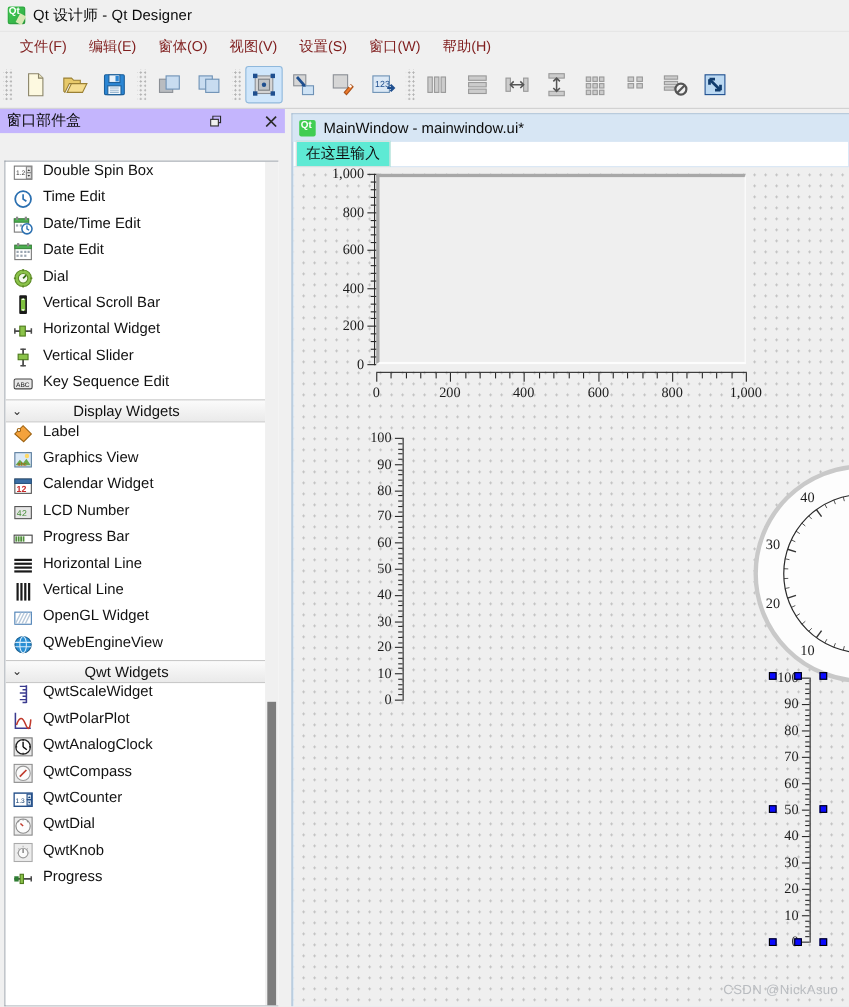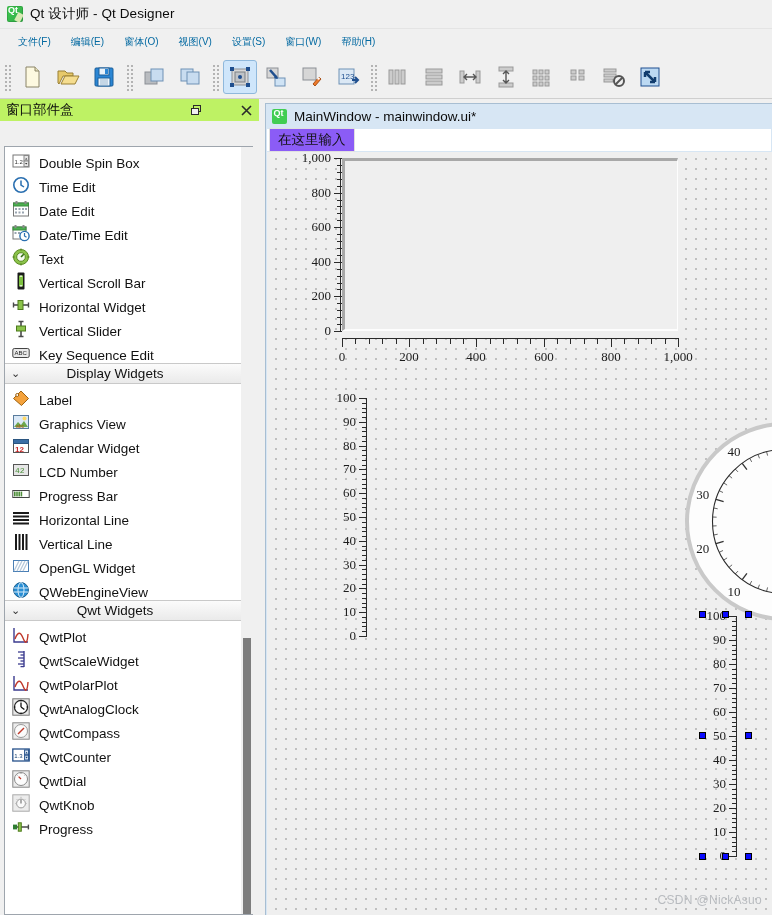--- a/index.html
+++ b/index.html
@@ -37,21 +37,21 @@
     transform:rotate(28deg); opacity:.85;
   }
   #title-text { font-size:13.5px; color:#0b0b0b; letter-spacing:.1px; }
 
   
   #menubar {
     position:absolute; left:0; top:29px; width:772px; height:26px;
     background:#f0f0f0; display:flex; align-items:center; padding-left:8px;
   }
   .menu-item {
-    padding:3px 10px; font-size:10px; color:#0369a1; cursor:default;
+    padding:3px 10px; font-size:13px; color:#7f1d1d; cursor:default;
     white-space:nowrap;
   }
 
   
   #toolbar {
     position:absolute; left:0; top:55px; width:772px; height:44px;
     background:#f0f0f0; display:flex; align-items:center;
     border-bottom:1px solid #cfcfcf;
   }
   .tb-grip {
@@ -67,39 +67,39 @@
   .tb-btn.active { background:#cfe6fb; border-color:#8fb8dc; }
   .tb-btn svg { display:block; }
 
   
   #widgetbox {
     position:absolute; left:0; top:99px; width:259px; height:816px;
     background:#f0f0f0;
   }
   #wb-header {
     height:22px; display:flex; align-items:center; padding:0 4px 0 6px;
-    background:#bef264;
+    background:#c4b5fd;
     gap:32px;
   }
   #wb-title { flex:1; font-size:13.5px; color:#0c0c0c; }
   .wb-hbtn { width:18px;height:18px;display:flex;align-items:center;justify-content:center;color:#2b2b2b; }
 
   #wb-filter {
     margin:1px 5px 2px 4px; height:21px; background:#fff;
     border:1px solid #c3c3c3; display:flex; align-items:center;
     padding:0 5px; font-size:13px; color:#9a9a9a;
   }
 
   #wb-list-wrap {
     position:absolute; left:4px; top:47px; width:249px; bottom:0;
     border:1px solid #9ea5ad; border-right:none; background:#fff; overflow:hidden;
   }
   #wb-list { position:absolute; left:0; top:0; right:12px; bottom:0; overflow:hidden; background:#fff; }
   .wb-row {
-    height:24px; display:flex; align-items:flex-end; padding-left:5px;
+    height:24px; display:flex; align-items:flex-start; padding-left:5px;
     font-size:13.5px; color:#111; white-space:nowrap;
   }
   .wb-ico { width:22px; height:20px; flex:0 0 auto; margin-right:7px; display:flex; align-items:center; justify-content:center; }
   .wb-cat {
     height:21px; display:flex; align-items:center;
     background:linear-gradient(#fbfbfb,#eaeaea);
     border-top:1px solid #c9c9c9; border-bottom:1px solid #c9c9c9;
     font-size:13.5px; color:#111; position:relative;
   }
   .wb-cat .chev { position:absolute; left:6px; font-size:11px; color:#333; }
@@ -122,21 +122,21 @@
     width:15px;height:15px;background:#41cd52;border-radius:2px;margin-right:7px;
     position:relative; flex:0 0 auto;
   }
   .qt-badge:after{ content:"Qt"; position:absolute; left:1.5px; top:-1px; font-size:9px; font-weight:bold; color:#fff; }
 
   #form-menubar {
     height:22px; background:#fff; display:flex; align-items:center;
     border:none; margin:0 1px;
   }
   #typehere {
-    background:#8b5cf6; padding:2px 8px; font-size:13.5px; color:#111;
+    background:#5eead4; padding:2px 8px; font-size:13.5px; color:#111;
     border:1px solid #e0e0e0; margin-left:2px;font-family:Liberation Mono, monospace;
   }
 
   #canvas {
     position:absolute; left:1px; top:48px; right:0; bottom:0;
     background-color:#efefef;
     background-image:radial-gradient(circle, #c0c0c0 0.9px, transparent 1px);
     background-size:10px 10px; background-position:4px 2px;
     overflow:hidden;
   }
@@ -365,20 +365,37 @@
             <span>Double Spin Box</span>
           </div>
           <div class="wb-row">
             <span class="wb-ico">
               <svg width="18" height="18" viewBox="0 0 18 18">
                 <circle cx="9" cy="9" r="7.2" fill="#fff" stroke="#2a6fb0" stroke-width="1.6"></circle>
                 <path d="M9 4.5V9l3 2" stroke="#2a6fb0" stroke-width="1.5" fill="none"></path>
               </svg>
             </span>
             <span>Time Edit</span>
+          </div>
+          <div class="wb-row">
+            <span class="wb-ico">
+              <svg width="18" height="18" viewBox="0 0 18 18">
+                <rect x="1" y="3" width="13" height="12" fill="#fff" stroke="#777"></rect>
+                <rect x="1" y="3" width="13" height="3" fill="#4caf50" stroke="#3b8a3e"></rect>
+                <rect x="2.5" y="1" width="2" height="3" fill="#888"></rect>
+                <rect x="10.5" y="1" width="2" height="3" fill="#888"></rect>
+                <g fill="#9aa5b1">
+                  <rect x="2.5" y="8" width="2" height="2"></rect>
+                  <rect x="6" y="8" width="2" height="2"></rect>
+                </g>
+                <circle cx="12.5" cy="12" r="4.6" fill="#fff" stroke="#2a6fb0" stroke-width="1.4"></circle>
+                <path d="M12.5 9v3l2 1.3" stroke="#2a6fb0" stroke-width="1.2" fill="none"></path>
+              </svg>
+            </span>
+            <span>Date/Time Edit</span>
           </div>
           <div class="wb-row">
             <span class="wb-ico">
               <svg width="18" height="18" viewBox="0 0 18 18">
                 <rect x="1.5" y="3" width="15" height="13" fill="#fff" stroke="#777"></rect>
                 <rect x="1.5" y="3" width="15" height="3" fill="#4caf50" stroke="#3b8a3e"></rect>
                 <rect x="3.5" y="1" width="2" height="3" fill="#888"></rect>
                 <rect x="12.5" y="1" width="2" height="3" fill="#888"></rect>
                 <g fill="#9aa5b1">
                   <rect x="3" y="8" width="2" height="2"></rect>
@@ -389,49 +406,32 @@
                   <rect x="6.5" y="11.5" width="2" height="2"></rect>
                   <rect x="10" y="11.5" width="2" height="2"></rect>
                 </g>
               </svg>
             </span>
             <span>Date Edit</span>
           </div>
           <div class="wb-row">
             <span class="wb-ico">
               <svg width="18" height="18" viewBox="0 0 18 18">
-                <rect x="1" y="3" width="13" height="12" fill="#fff" stroke="#777"></rect>
-                <rect x="1" y="3" width="13" height="3" fill="#4caf50" stroke="#3b8a3e"></rect>
-                <rect x="2.5" y="1" width="2" height="3" fill="#888"></rect>
-                <rect x="10.5" y="1" width="2" height="3" fill="#888"></rect>
-                <g fill="#9aa5b1">
-                  <rect x="2.5" y="8" width="2" height="2"></rect>
-                  <rect x="6" y="8" width="2" height="2"></rect>
-                </g>
-                <circle cx="12.5" cy="12" r="4.6" fill="#fff" stroke="#2a6fb0" stroke-width="1.4"></circle>
-                <path d="M12.5 9v3l2 1.3" stroke="#2a6fb0" stroke-width="1.2" fill="none"></path>
-              </svg>
-            </span>
-            <span>Date/Time Edit</span>
-          </div>
-          <div class="wb-row">
-            <span class="wb-ico">
-              <svg width="18" height="18" viewBox="0 0 18 18">
                 <circle cx="9" cy="9" r="7.5" fill="#8bc34a" stroke="#5c8a25"></circle>
                 <circle cx="9" cy="9" r="4.3" fill="#f4f9ee" stroke="#5c8a25"></circle>
                 <path d="M9 9 L11.7 6.3" stroke="#2f6b0f" stroke-width="1.6"></path>
                 <g fill="#5c8a25">
                   <rect x="8.3" y="0.6" width="1.4" height="2"></rect>
                   <rect x="8.3" y="15.4" width="1.4" height="2"></rect>
                   <rect x="0.6" y="8.3" width="2" height="1.4"></rect>
                   <rect x="15.4" y="8.3" width="2" height="1.4"></rect>
                 </g>
               </svg>
             </span>
-            <span>Text</span>
+            <span>Dial</span>
           </div>
           <div class="wb-row">
             <span class="wb-ico">
               <svg width="18" height="18" viewBox="0 0 18 18">
                 <rect x="5.5" y="0.5" width="7" height="17" rx="1" fill="#1a1a1a"></rect>
                 <rect x="7" y="3.5" width="4" height="11" fill="#7ec13f"></rect>
                 <path d="M9 3l-1.5 1.8h3z" fill="#fff"></path>
                 <path d="M9 15l-1.5-1.8h3z" fill="#fff"></path>
               </svg>
             </span>
@@ -564,29 +564,20 @@
                 <circle cx="9" cy="9" r="7.4" fill="#2a8fd4" stroke="#1b5f90"></circle>
                 <ellipse cx="9" cy="9" rx="3" ry="7.4" fill="none" stroke="#d8ecfa"></ellipse>
                 <path d="M1.8 7h14.4M1.8 11h14.4" stroke="#d8ecfa"></path>
               </svg>
             </span>
             <span>QWebEngineView</span>
           </div>
           <div class="wb-cat">
             <span class="chev">⌄</span>
             <span class="cat-label">Qwt Widgets</span>
-          </div>
-          <div class="wb-row">
-            <span class="wb-ico">
-              <svg width="18" height="18" viewBox="0 0 18 18">
-                <path d="M2 2v14h14" stroke="#3b3b8f" stroke-width="1.4" fill="none"></path>
-                <path d="M3 13 Q7 2 11 12 T16 8" stroke="#c0392b" stroke-width="1.4" fill="none"></path>
-              </svg>
-            </span>
-            <span>QwtPlot</span>
           </div>
           <div class="wb-row">
             <span class="wb-ico">
               <svg width="18" height="18" viewBox="0 0 18 18">
                 <path d="M12 1v16" stroke="#3b3b8f" stroke-width="1.4"></path>
                 <g stroke="#3b3b8f" stroke-width="1.3">
                   <path d="M6 2h6"></path>
                   <path d="M8.5 5h3.5"></path>
                   <path d="M6 8h6"></path>
                   <path d="M8.5 11h3.5"></path>

